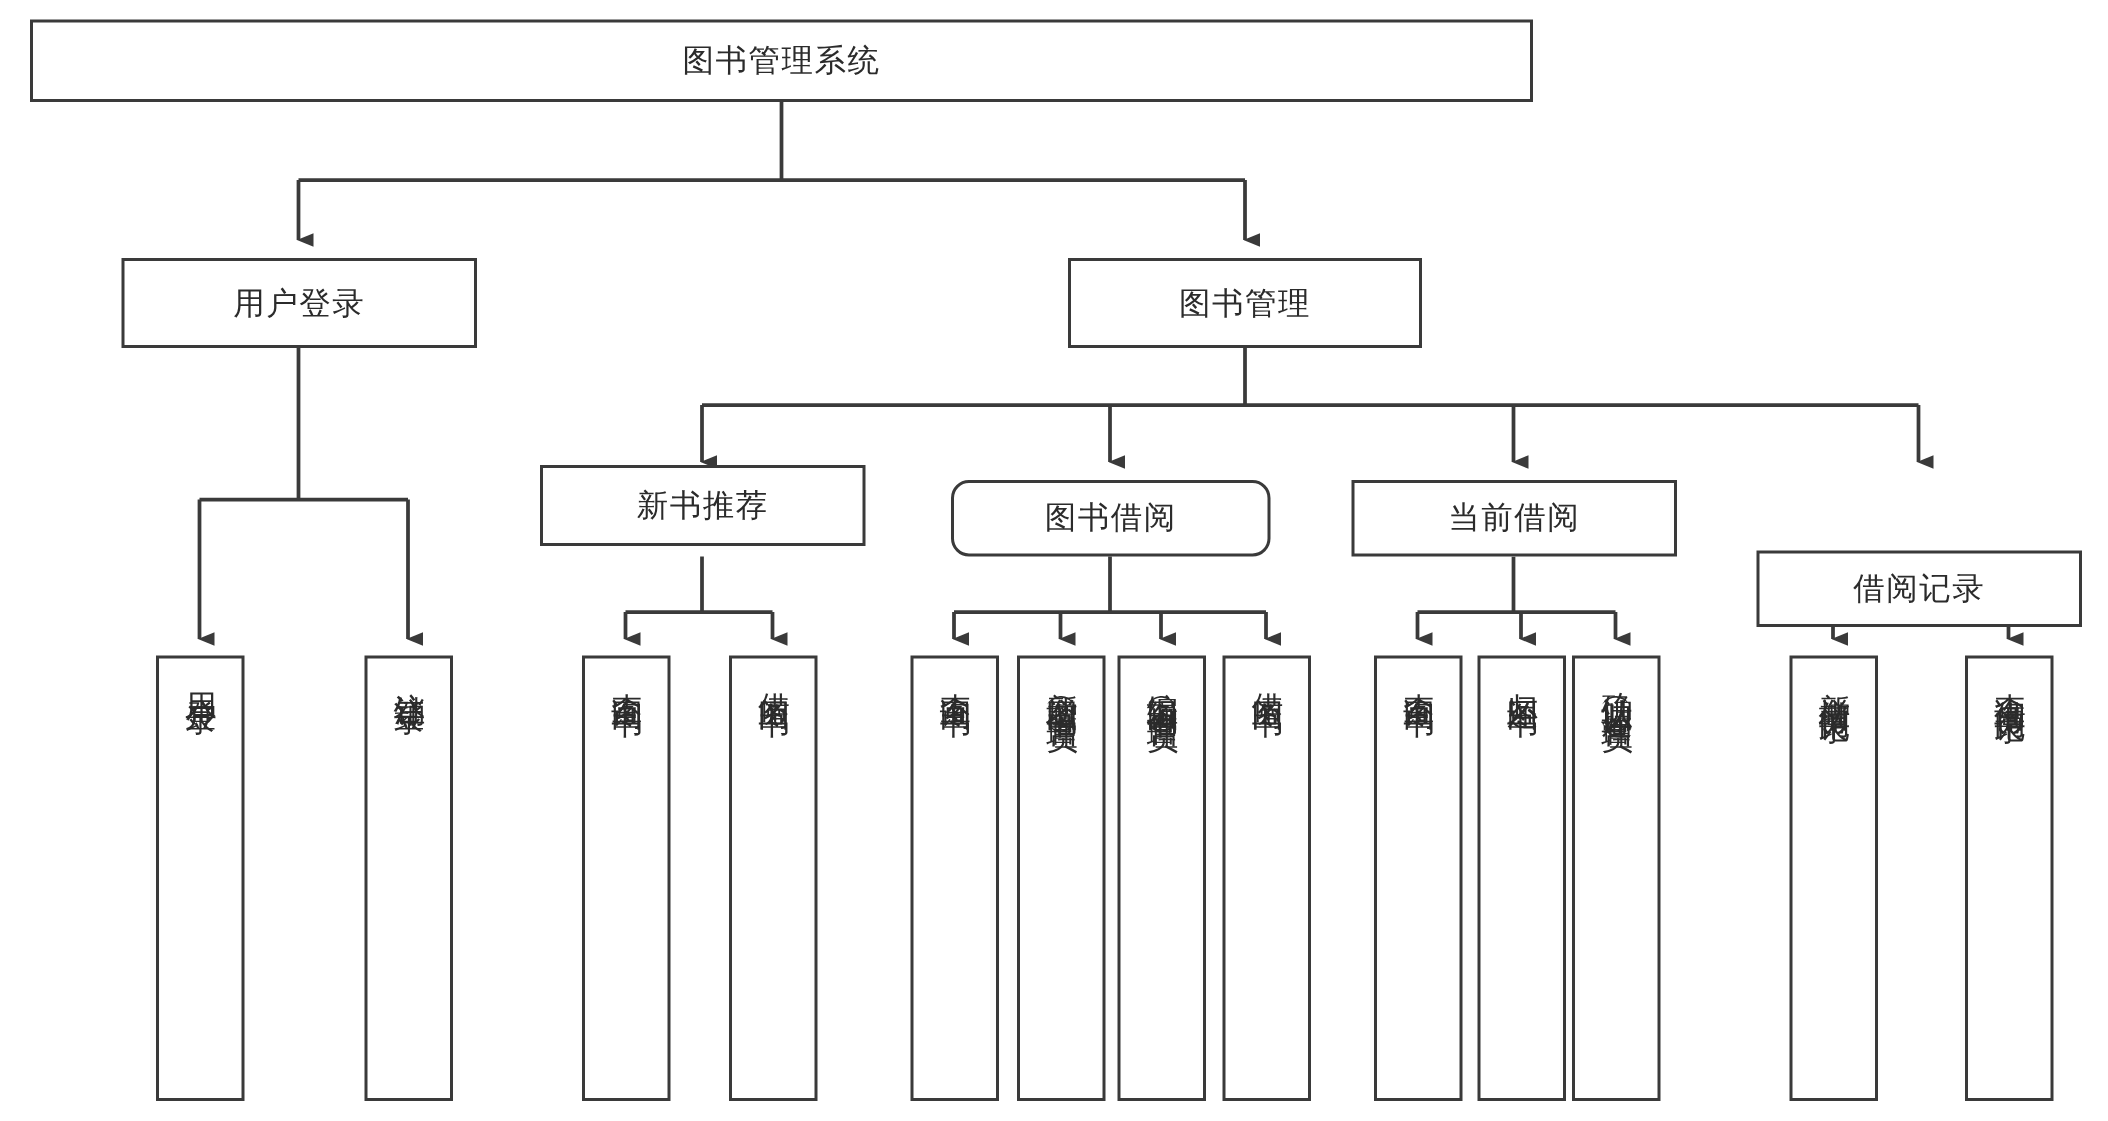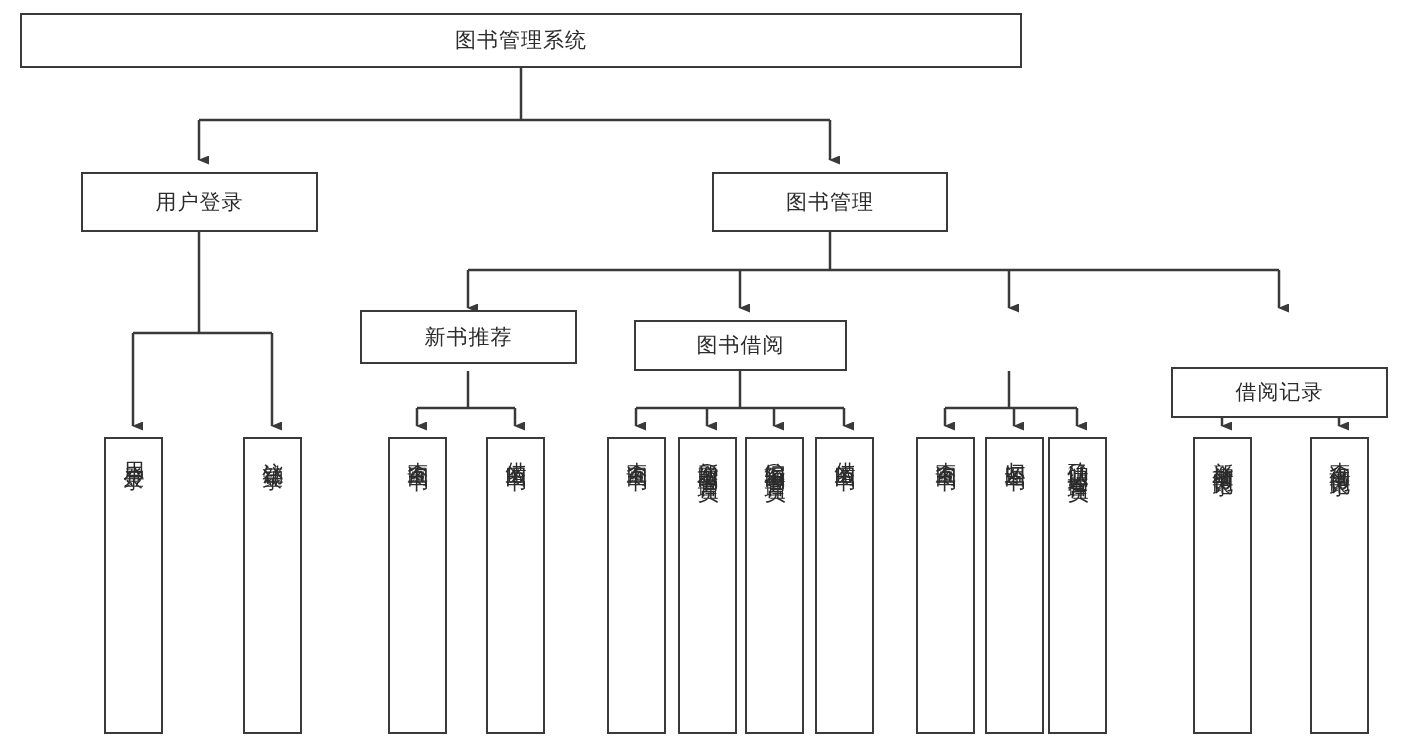--- a/index.html
+++ b/index.html
@@ -125,22 +125,25 @@
   <div class="node level-1" style="left:81px; top:172px; width:237px; height:60px;">
     <span class="node-label">用户登录</span>
   </div>
   <div class="node level-1" style="left:712px; top:172px; width:236px; height:60px;">
     <span class="node-label">图书管理</span>
   </div>
 
   <div class="node level-2" style="left:360px; top:310px; width:217px; height:54px;">
     <span class="node-label">新书推荐</span>
   </div>
-  <div class="node level-2" style="left:634px; top:320px; width:213px; height:51px;">
+  <div class="node level-2" style="left:634px; top:320px; width:213px; height:51px;border-radius:12px;">
     <span class="node-label">图书借阅</span>
+  </div>
+  <div class="node level-2" style="left:901px; top:320px; width:217px; height:51px;">
+    <span class="node-label">当前借阅</span>
   </div>
   <div class="node level-2" style="left:1171px; top:320px; width:217px; height:51px;margin-top:47px;">
     <span class="node-label">借阅记录</span>
   </div>
 
   <div class="node leaf" style="left:104px; top:437px; width:59px; height:297px;">
     <span class="node-label">用户登录</span>
   </div>
   <div class="node leaf" style="left:243px; top:437px; width:59px; height:297px;">
     <span class="node-label">注销登录</span>

